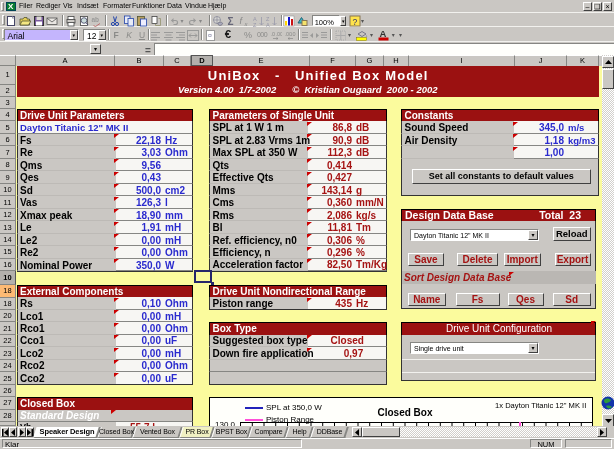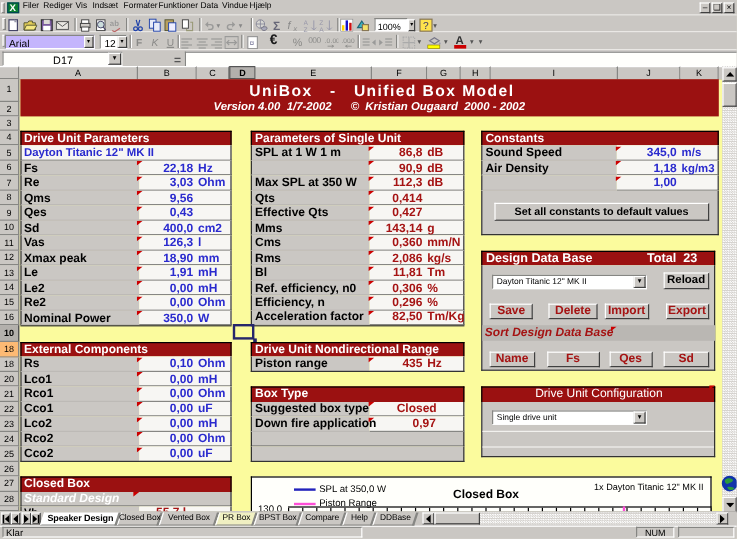--- a/index.html
+++ b/index.html
@@ -270,21 +270,20 @@
 <div style="position:absolute;left:377.0px;top:28.0px;width:13.0px;height:13.0px;">
       <svg width="13" height="13">
         <text x="2.5" y="9" font-size="9.5" font-weight="bold" fill="#333">A</text>
         <rect x="1.5" y="9.5" width="10" height="3" fill="#cc0000"></rect>
       </svg>
     </div>
 <div style="position:absolute;left:391.7px;top:31.0px;width:7.0px;height:8.0px;font-size:6px;color:#555;">▾</div>
 <div style="position:absolute;left:399.0px;top:31.0px;width:7.0px;height:8.0px;font-size:6px;color:#555;">▾</div>
 <div style="position:absolute;left:0.0px;top:42.0px;width:614.0px;height:13.0px;background:#cac7c3;"></div>
 <div style="position:absolute;left:154.0px;top:43.0px;width:460.0px;height:12.0px;background:#fffffc;border-top:1px solid #868683;border-left:1px solid #868683;"></div>
-<div style="position:absolute;left:2.0px;top:43.0px;width:100.0px;height:12.0px;background:#fffffc;border-top:1px solid #868683;border-left:1px solid #868683;border-bottom:1px solid #fff;font-size:9px;text-align:center;line-height:12px;">D17</div>
 <div style="position:absolute;left:90.0px;top:44.0px;width:11.0px;height:10.0px;background:#cac7c3;border-top:1px solid #fff;border-left:1px solid #fff;border-right:1px solid #404040;border-bottom:1px solid #404040;font-size:6px;text-align:center;line-height:9px;">▾</div>
 <div style="position:absolute;left:145.0px;top:45.0px;width:9.0px;height:9.0px;font-size:10px;font-weight:bold;color:#555;">=</div>
 <div style="position:absolute;left:16.0px;top:66.0px;width:586.0px;height:360.0px;background:#fbfb9d;"></div>
 <div style="position:absolute;left:0.0px;top:55.0px;width:614.0px;height:11.0px;background:#cac7c3;border-bottom:1px solid #868683;"></div>
 <div style="position:absolute;left:0.0px;top:55.0px;width:16.0px;height:11.0px;background:#cac7c3;border-right:1px solid #868683;border-bottom:1px solid #868683;border-top:1px solid #fff;"></div>
 <div style="position:absolute;left:16.0px;top:55.0px;width:99.0px;height:11.0px;background:#cac7c3;border-right:1px solid #868683;border-top:1px solid #fff;font-size:7.5px;color:#000;text-align:center;line-height:10px;">A</div>
 <div style="position:absolute;left:115.0px;top:55.0px;width:49.0px;height:11.0px;background:#cac7c3;border-right:1px solid #868683;border-top:1px solid #fff;font-size:7.5px;color:#000;text-align:center;line-height:10px;">B</div>
 <div style="position:absolute;left:164.0px;top:55.0px;width:27.0px;height:11.0px;background:#cac7c3;border-right:1px solid #868683;border-top:1px solid #fff;font-size:7.5px;color:#000;text-align:center;line-height:10px;">C</div>
 <div style="position:absolute;left:191.0px;top:55.0px;width:22.0px;height:11.0px;background:#b3b0ac;border:1px solid #555;font-size:7.5px;font-weight:bold;color:#000;text-align:center;line-height:10px;">D</div>
 <div style="position:absolute;left:213.0px;top:55.0px;width:97.0px;height:11.0px;background:#cac7c3;border-right:1px solid #868683;border-top:1px solid #fff;font-size:7.5px;color:#000;text-align:center;line-height:10px;">E</div>
@@ -371,21 +370,21 @@
     </div>
 <div style="position:absolute;left:115.5px;top:171.4px;width:45.5px;height:12.5px;color:#2a2ace;font-weight:bold;font-size:10px;display:flex;align-items:center;justify-content:flex-end;">0,43</div>
 <div style="position:absolute;left:16.5px;top:183.8px;width:99.0px;height:12.5px;background:#cac7c3;border-left:1px solid #333;border-bottom:1px solid #bdbab6;"></div>
 <div style="position:absolute;left:115.5px;top:183.8px;width:77.5px;height:12.5px;background:#f7f6f3;border-bottom:1px solid #868683;border-right:1px solid #333;"></div>
 <div style="position:absolute;left:20.0px;top:183.8px;width:95.0px;height:12.5px;color:#000;font-weight:bold;font-size:10px;display:flex;align-items:center;white-space:nowrap;">Sd</div>
 <div style="position:absolute;left:114.0px;top:184.3px;width:5.0px;height:4.0px;">
       <svg width="5" height="4">
         <path d="M0 0h5l-5 4z" fill="#c00"></path>
       </svg>
     </div>
-<div style="position:absolute;left:115.5px;top:183.8px;width:45.5px;height:12.5px;color:#2a2ace;font-weight:bold;font-size:10px;display:flex;align-items:center;justify-content:flex-end;">400,0</div>
+<div style="position:absolute;left:115.5px;top:183.8px;width:45.5px;height:12.5px;color:#2a2ace;font-weight:bold;font-size:10px;display:flex;align-items:center;justify-content:flex-end;">500,0</div>
 <div style="position:absolute;left:165.0px;top:183.8px;width:28.0px;height:12.5px;color:#2a2ace;font-weight:bold;font-size:10px;display:flex;align-items:center;overflow:hidden;white-space:nowrap;">cm2</div>
 <div style="position:absolute;left:16.5px;top:196.3px;width:99.0px;height:12.5px;background:#cac7c3;border-left:1px solid #333;border-bottom:1px solid #bdbab6;"></div>
 <div style="position:absolute;left:115.5px;top:196.3px;width:77.5px;height:12.5px;background:#f7f6f3;border-bottom:1px solid #868683;border-right:1px solid #333;"></div>
 <div style="position:absolute;left:20.0px;top:196.3px;width:95.0px;height:12.5px;color:#000;font-weight:bold;font-size:10px;display:flex;align-items:center;white-space:nowrap;">Vas</div>
 <div style="position:absolute;left:114.0px;top:196.8px;width:5.0px;height:4.0px;">
       <svg width="5" height="4">
         <path d="M0 0h5l-5 4z" fill="#c00"></path>
       </svg>
     </div>
 <div style="position:absolute;left:115.5px;top:196.3px;width:45.5px;height:12.5px;color:#2a2ace;font-weight:bold;font-size:10px;display:flex;align-items:center;justify-content:flex-end;">126,3</div>
@@ -448,20 +447,21 @@
 <div style="position:absolute;left:212.5px;top:121.4px;width:95.0px;height:12.5px;color:#000;font-weight:bold;font-size:10px;display:flex;align-items:center;white-space:nowrap;">SPL at 1 W 1 m</div>
 <div style="position:absolute;left:306.5px;top:121.9px;width:5.0px;height:4.0px;">
       <svg width="5" height="4">
         <path d="M0 0h5l-5 4z" fill="#c00"></path>
       </svg>
     </div>
 <div style="position:absolute;left:308.0px;top:121.4px;width:44.0px;height:12.5px;color:#a51313;font-weight:bold;font-size:10px;display:flex;align-items:center;justify-content:flex-end;">86,8</div>
 <div style="position:absolute;left:356.0px;top:121.4px;width:30.5px;height:12.5px;color:#a51313;font-weight:bold;font-size:10px;display:flex;align-items:center;overflow:hidden;white-space:nowrap;">dB</div>
 <div style="position:absolute;left:209.0px;top:133.9px;width:99.0px;height:12.5px;background:#cac7c3;border-left:1px solid #333;border-bottom:1px solid #bdbab6;"></div>
 <div style="position:absolute;left:308.0px;top:133.9px;width:78.5px;height:12.5px;background:#f7f6f3;border-bottom:1px solid #868683;border-right:1px solid #333;"></div>
+<div style="position:absolute;left:212.5px;top:133.9px;width:95.0px;height:12.5px;color:#000;font-weight:bold;font-size:10px;display:flex;align-items:center;white-space:nowrap;">SPL at 2.83 Vrms 1m</div>
 <div style="position:absolute;left:306.5px;top:134.4px;width:5.0px;height:4.0px;">
       <svg width="5" height="4">
         <path d="M0 0h5l-5 4z" fill="#c00"></path>
       </svg>
     </div>
 <div style="position:absolute;left:308.0px;top:133.9px;width:44.0px;height:12.5px;color:#a51313;font-weight:bold;font-size:10px;display:flex;align-items:center;justify-content:flex-end;">90,9</div>
 <div style="position:absolute;left:356.0px;top:133.9px;width:30.5px;height:12.5px;color:#a51313;font-weight:bold;font-size:10px;display:flex;align-items:center;overflow:hidden;white-space:nowrap;">dB</div>
 <div style="position:absolute;left:209.0px;top:146.4px;width:99.0px;height:12.5px;background:#cac7c3;border-left:1px solid #333;border-bottom:1px solid #bdbab6;"></div>
 <div style="position:absolute;left:308.0px;top:146.4px;width:78.5px;height:12.5px;background:#f7f6f3;border-bottom:1px solid #868683;border-right:1px solid #333;"></div>
 <div style="position:absolute;left:212.5px;top:146.4px;width:95.0px;height:12.5px;color:#000;font-weight:bold;font-size:10px;display:flex;align-items:center;white-space:nowrap;">Max SPL at 350 W</div>

